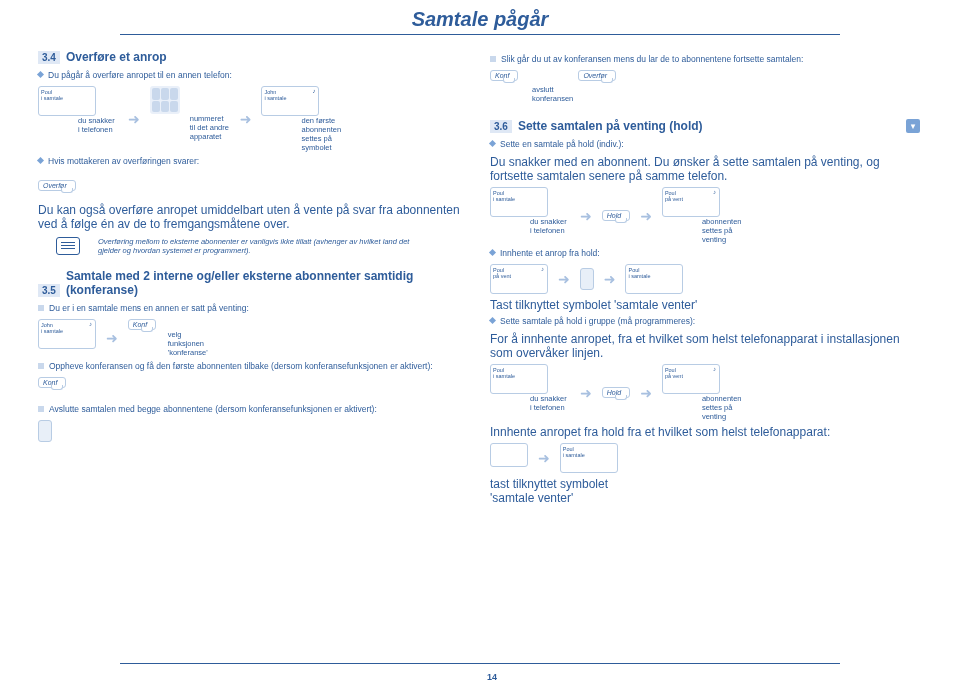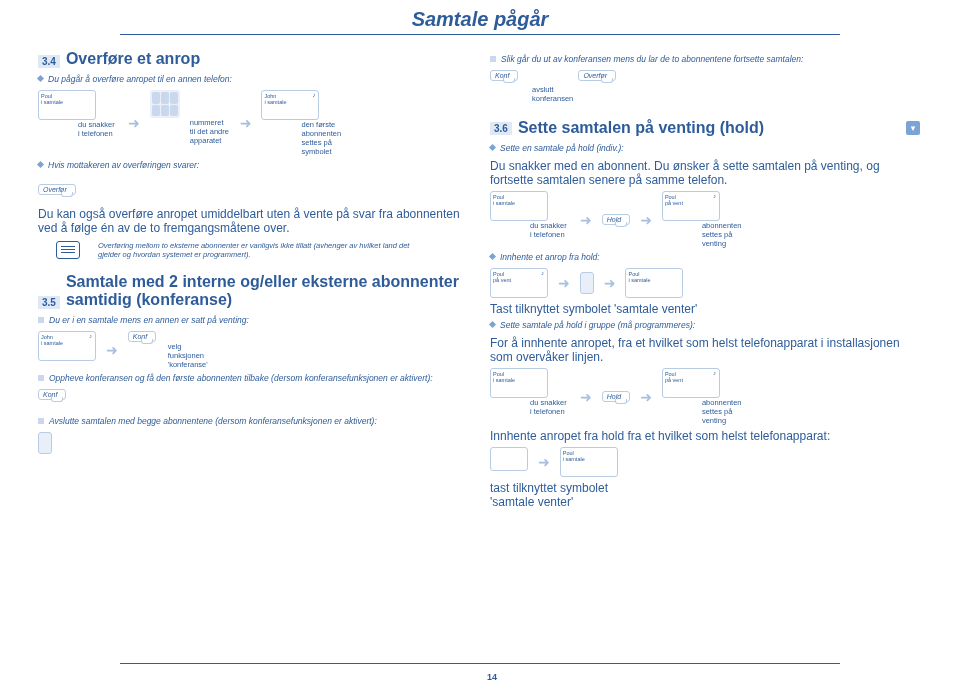--- a/index.html
+++ b/index.html
@@ -35,22 +35,22 @@
   .col-right { position: absolute; left: 490px; top: 50px; width: 430px; }
   .sec-head { display: flex; align-items: flex-end; margin-bottom: 6px; }
   .sec-num {
     background: #dfe8f5;
     color: #2e5c9a;
     font-weight: bold;
     font-size: 10px;
     padding: 1px 4px;
     margin-right: 6px;
   }
-  .sec-title { font-size: 16px; font-weight: bold; color: #2e5c9a; }
-  .intro { font-size: 8.5px; color: #2e5c9a; margin: 4px 0 6px 0; display: flex; align-items: flex-start; font-style: italic; }
+  .sec-title { font-size: 12px; font-weight: bold; color: #2e5c9a; }
+  .intro { font-size: 8.5px; color: #2e5c9a; margin: 4px 0 6px 0; display: flex; align-items: flex-start; }
   .bullet-sq {
     display: inline-block;
     width: 6px; height: 6px;
     background: #c9d8ec;
     margin-right: 5px;
     margin-top: 2px;
     flex-shrink: 0;
   }
   .bullet-dia {
     display: inline-block;

